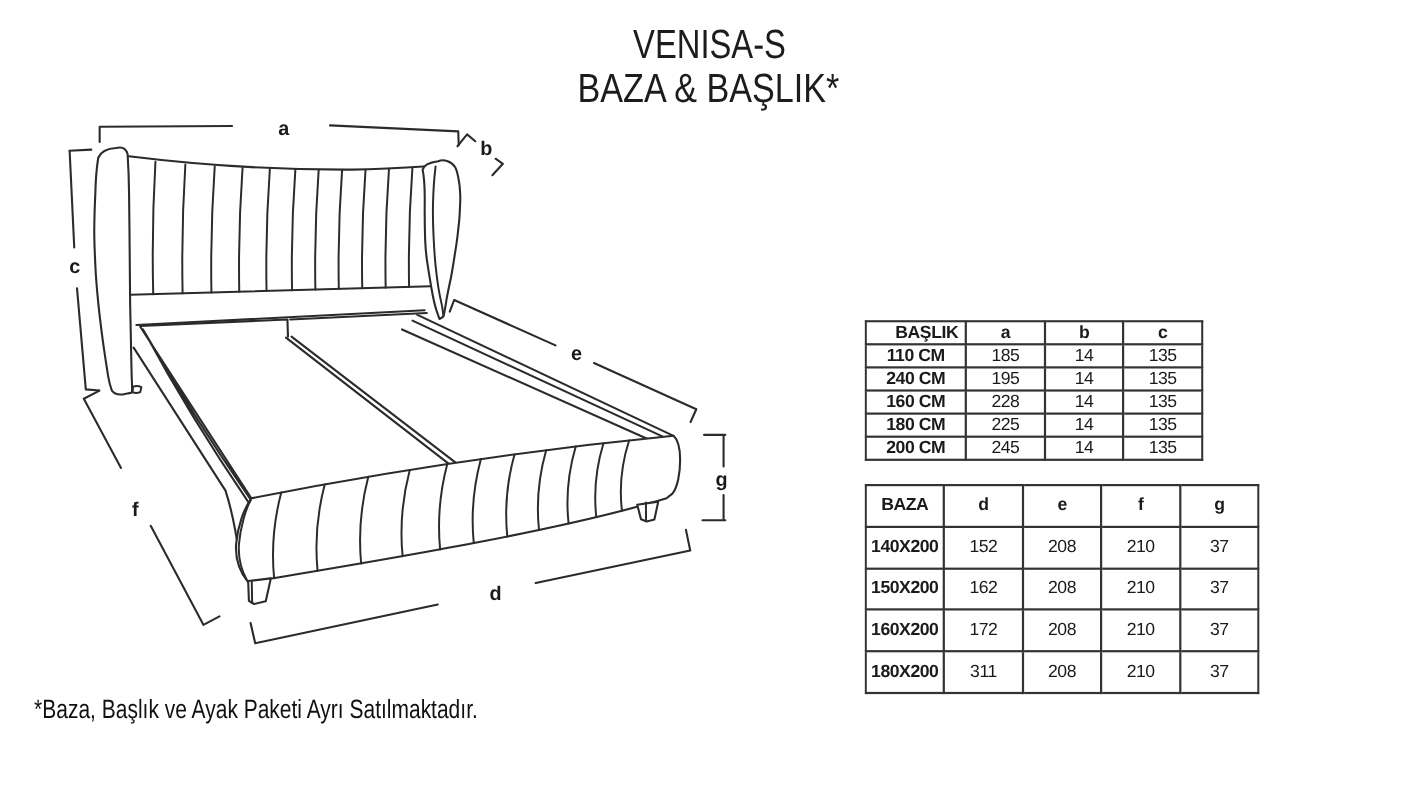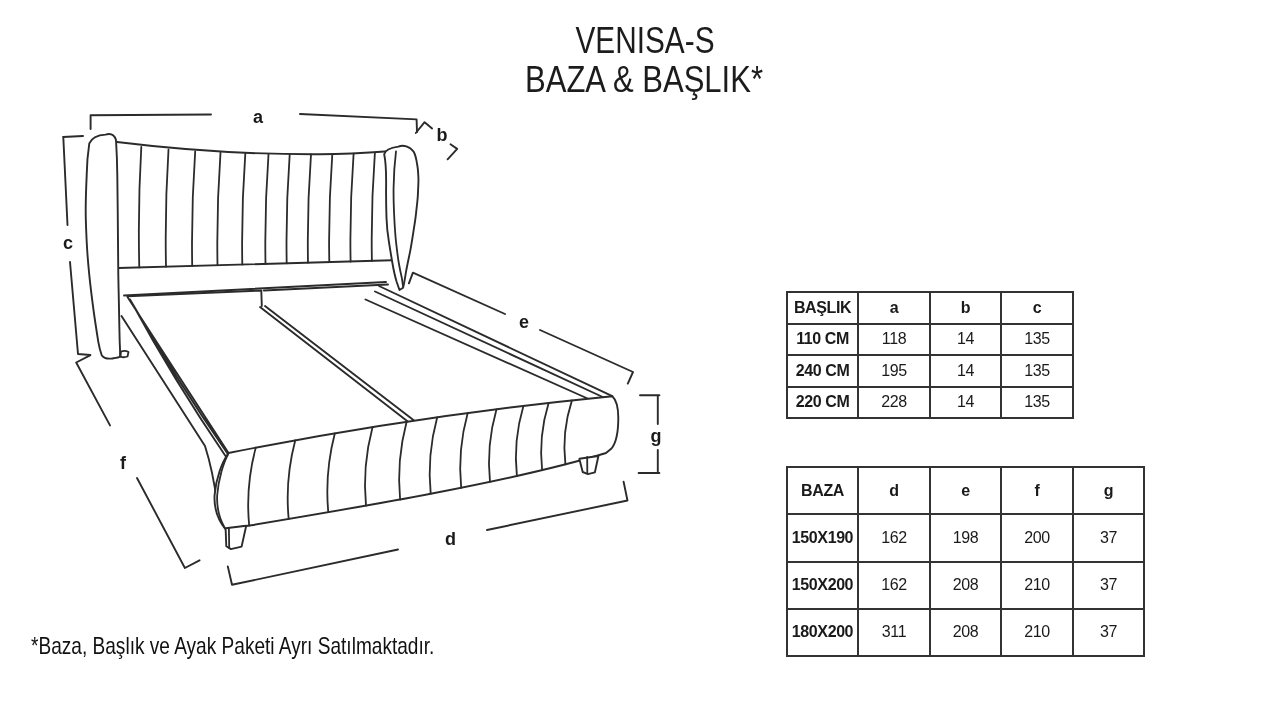--- a/index.html
+++ b/index.html
@@ -108,67 +108,86 @@
 
   <path d="M 640,395.3 L 659.4,395.3 M 657.8,395.3 L 657.8,424 M 657.8,450 L 657.8,471.5 M 638.6,473 L 659.4,473"></path>
 
   <text x="656" y="441.5" font-size="18" fill="#1a1a1a" stroke="none" text-anchor="middle" font-weight="bold">g</text>
 </svg>
 
 <div class="abs" style="left:786px;top:291px;">
 <table style="width:278px;height:128px;">
 <tbody>
         <tr>
-          <td class="b" style="width:69px;">BAŞLIK</td>
+          <td class="b" style="width:69px;padding-left:20px;">BAŞLIK</td>
           <td class="b" style="width:70px;">a</td>
           <td class="b" style="width:69px;">b</td>
           <td class="b" style="width:70px;">c</td>
         </tr>
 <tr>
           <td class="b">110 CM</td>
-          <td>118</td>
+          <td>185</td>
           <td>14</td>
           <td>135</td>
         </tr>
 <tr>
           <td class="b">240 CM</td>
           <td>195</td>
           <td>14</td>
           <td>135</td>
         </tr>
 <tr>
-          <td class="b">220 CM</td>
+          <td class="b">160 CM</td>
           <td>228</td>
+          <td>14</td>
+          <td>135</td>
+        </tr>
+<tr>
+          <td class="b">180 CM</td>
+          <td>225</td>
+          <td>14</td>
+          <td>135</td>
+        </tr>
+<tr>
+          <td class="b">200 CM</td>
+          <td>245</td>
           <td>14</td>
           <td>135</td>
         </tr>
 </tbody>
     </table>
 </div>
 
-<div class="abs" style="left:786px;top:440px;margin-top:26px;">
+<div class="abs" style="left:786px;top:440px;">
 <table style="width:347px;height:191px;">
 <tbody>
         <tr>
           <td class="b" style="width:69px;">BAZA</td>
           <td class="b" style="width:70px;">d</td>
           <td class="b" style="width:69px;">e</td>
           <td class="b" style="width:70px;">f</td>
           <td class="b" style="width:69px;">g</td>
         </tr>
 <tr>
-          <td class="b">150X190</td>
-          <td>162</td>
-          <td>198</td>
-          <td>200</td>
+          <td class="b">140X200</td>
+          <td>152</td>
+          <td>208</td>
+          <td>210</td>
           <td>37</td>
         </tr>
 <tr>
           <td class="b">150X200</td>
           <td>162</td>
+          <td>208</td>
+          <td>210</td>
+          <td>37</td>
+        </tr>
+<tr>
+          <td class="b">160X200</td>
+          <td>172</td>
           <td>208</td>
           <td>210</td>
           <td>37</td>
         </tr>
 <tr>
           <td class="b">180X200</td>
           <td>311</td>
           <td>208</td>
           <td>210</td>
           <td>37</td>

